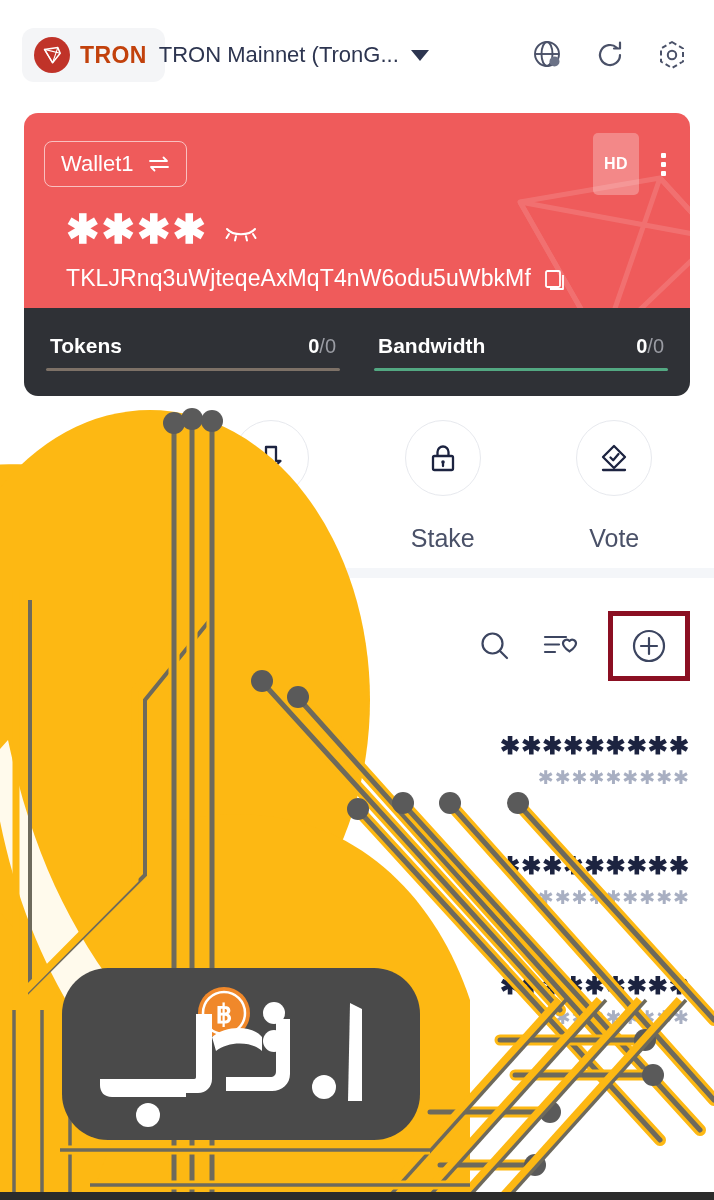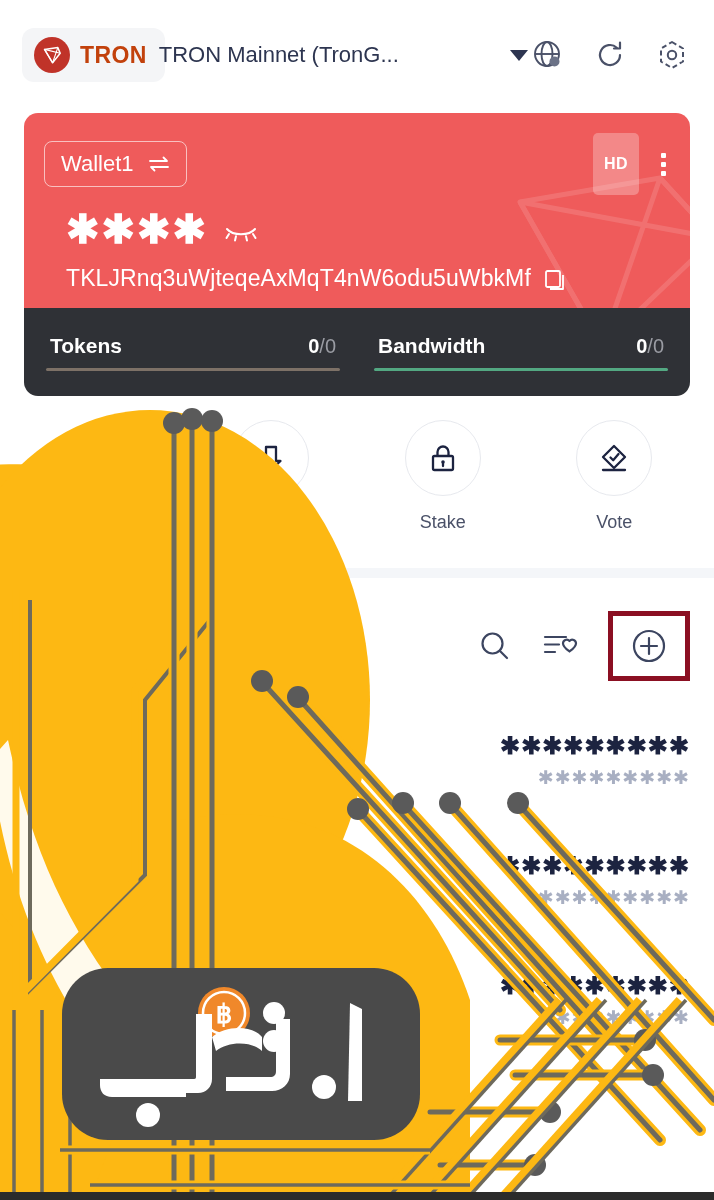--- a/index.html
+++ b/index.html
@@ -25,21 +25,21 @@
   .tron-logo {
     width: 36px; height: 36px; border-radius: 50%;
     background: #c03329;
     display: flex; align-items: center; justify-content: center;
     flex: none;
   }
   .tron-logo svg { display:block; }
   .brand-text { font-size: 23px; font-weight: 700; color: #c2410c; letter-spacing: .4px; }
 
   .network {
-    flex: 1; display: flex; align-items: center; justify-content: space-between;
+    flex: 1; display: flex; align-items: center; justify-content: flex-start;
     gap: 12px; margin-left: -6px;
   }
   .network-label {
     font-size: 22px; color: #2d3550; font-weight: 400;
     white-space: nowrap; overflow: hidden; text-overflow: ellipsis;
     max-width: 270px;
   }
   .caret { width: 0; height: 0; border-left: 9px solid transparent;
            border-right: 9px solid transparent; border-top: 11px solid #2d3550; flex:none; }
 
@@ -113,21 +113,21 @@
     position: absolute; top: 420px; left: 0; width: 714px;
     display: flex; align-items: flex-start; z-index: 3;
     padding: 0 14px;
   }
   .action { flex: 1; display:flex; flex-direction:column; align-items:center; gap: 16px; }
   .action-circle {
     width: 76px; height: 76px; border-radius: 50%;
     border: 1.5px solid #e7e9ee; background: #fff;
     display:flex; align-items:center; justify-content:center;
   }
-  .action-label { font-size: 18px; color: #4a5168; }
+  .action-label { font-size: 25px; color: #4a5168; margin-top: 12px; }
 
   .divider {
     position:absolute; top: 568px; left:0; width: 714px; height: 10px;
     background: #f4f6f9; z-index: 2;
   }
 
   
   .tabbar {
     position:absolute; top: 605px; left:0; width: 714px; height: 82px;
     display:flex; align-items:center; padding: 0 24px; z-index: 3;

